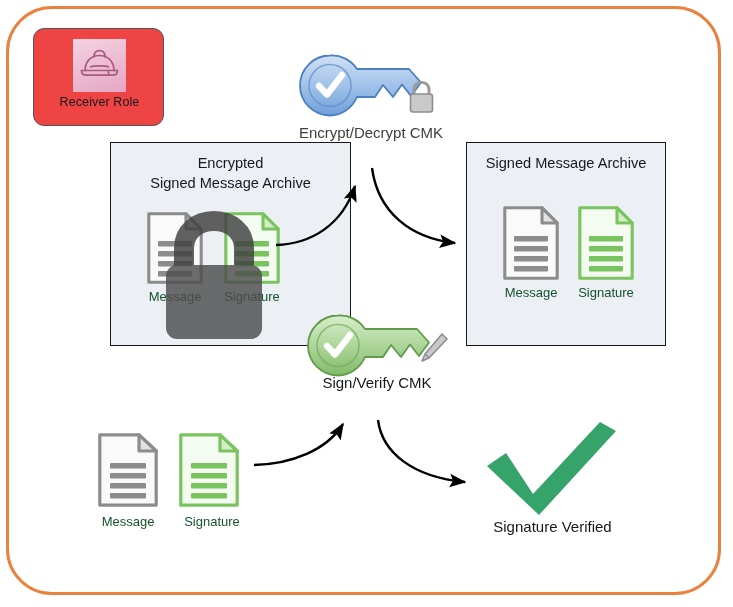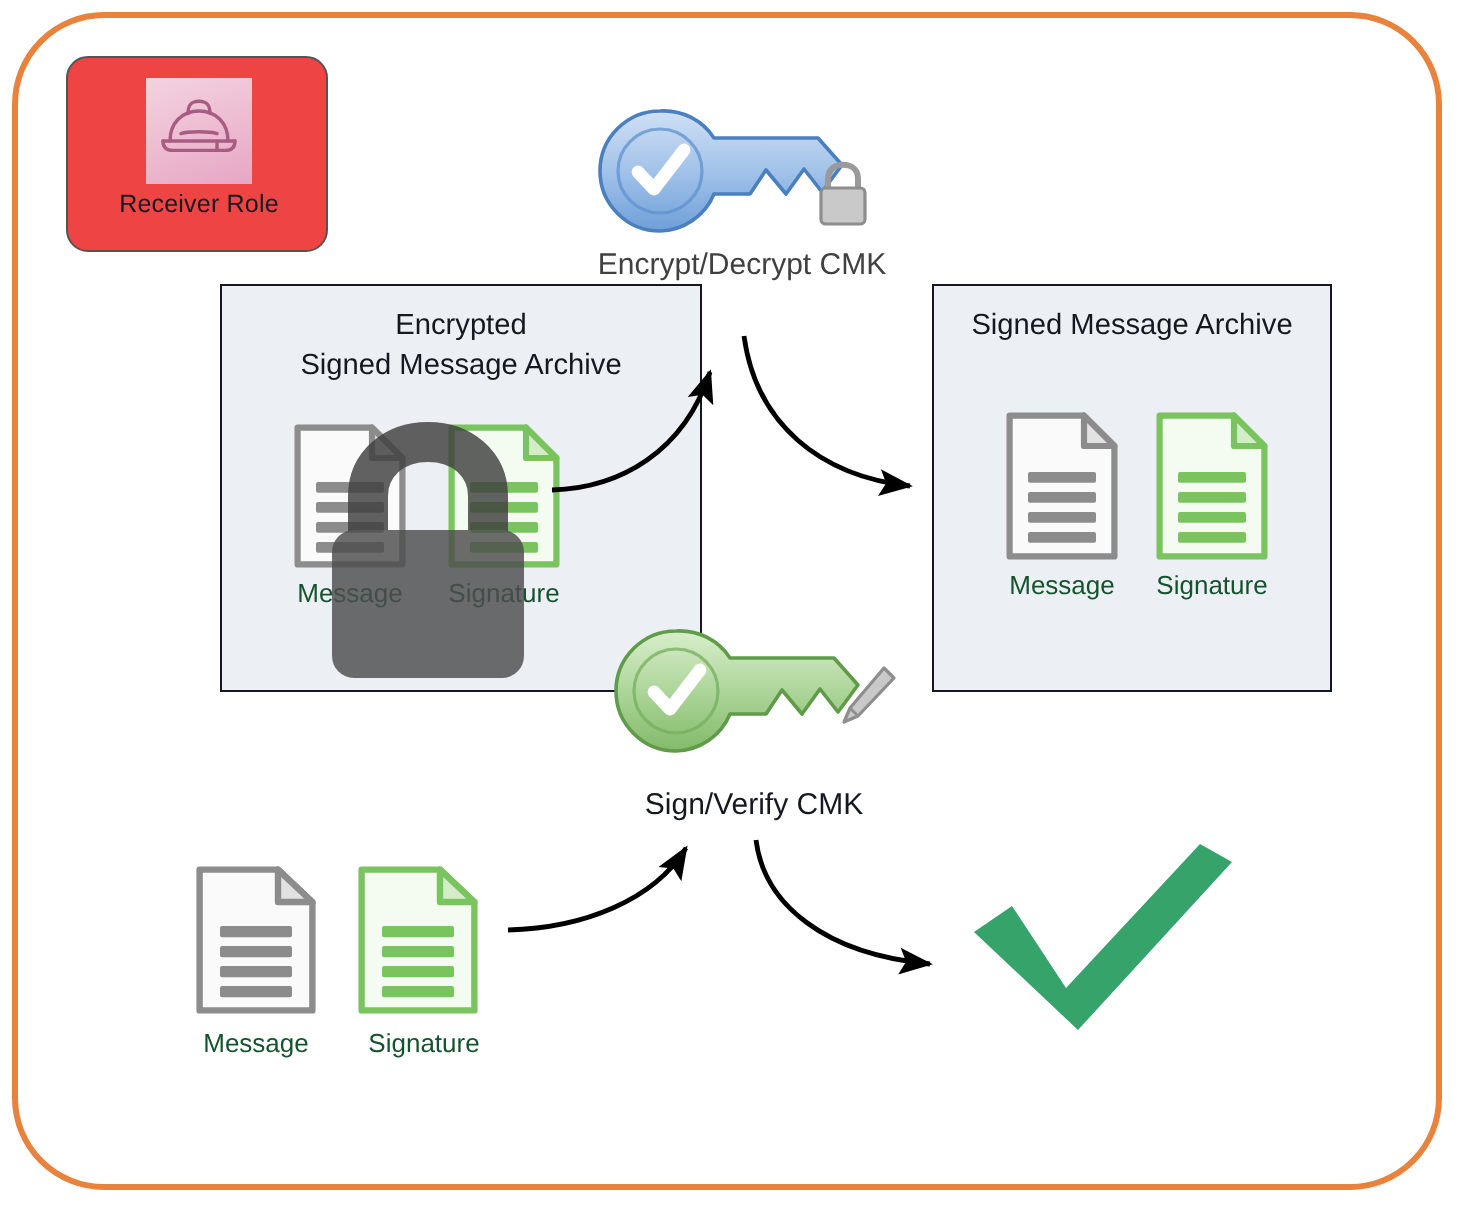--- a/index.html
+++ b/index.html
@@ -132,21 +132,21 @@
     color: #404040;
   }
   #sign-key-icon {
     left: 305px;
     top: 312px;
     width: 148px;
     height: 66px;
   }
   #sign-key-label {
     left: 265px;
-    top: 394px;
+    top: 374px;
     width: 224px;
     text-align: center;
     font-size: 15px;
     color: #15191f;
   }
 
   
   #plain-message-doc {
     left: 97px;
     top: 432px;
@@ -367,20 +367,21 @@
       </g>
     </svg>
   </div>
   <div id="plain-signature-caption" class="abs doc-caption">Signature</div>
 
   <div id="verified-check-icon" class="abs">
     <svg width="135" height="98" viewBox="0 0 135 98">
       <path d="M3 46 L22 33 L49 74 L116 2 L132 11 L55 95 Z" fill="#35a36a"></path>
     </svg>
   </div>
+  <div id="verified-label" class="abs">Signature Verified</div>
 
   <svg id="arrow-layer" class="abs">
     <defs>
       <marker id="arrowhead" markerWidth="8" markerHeight="8" refX="6.4" refY="3.1" orient="auto" markerUnits="strokeWidth">
         <path d="M0,0.3 L7,3.1 L0,5.9 L1.4,3.1 Z" fill="#000000"></path>
       </marker>
     </defs>
 
     <path d="M276 245 C310 244 342 226 355 186" fill="none" stroke="#000000" stroke-width="2.4" marker-end="url(#arrowhead)"></path>
 

